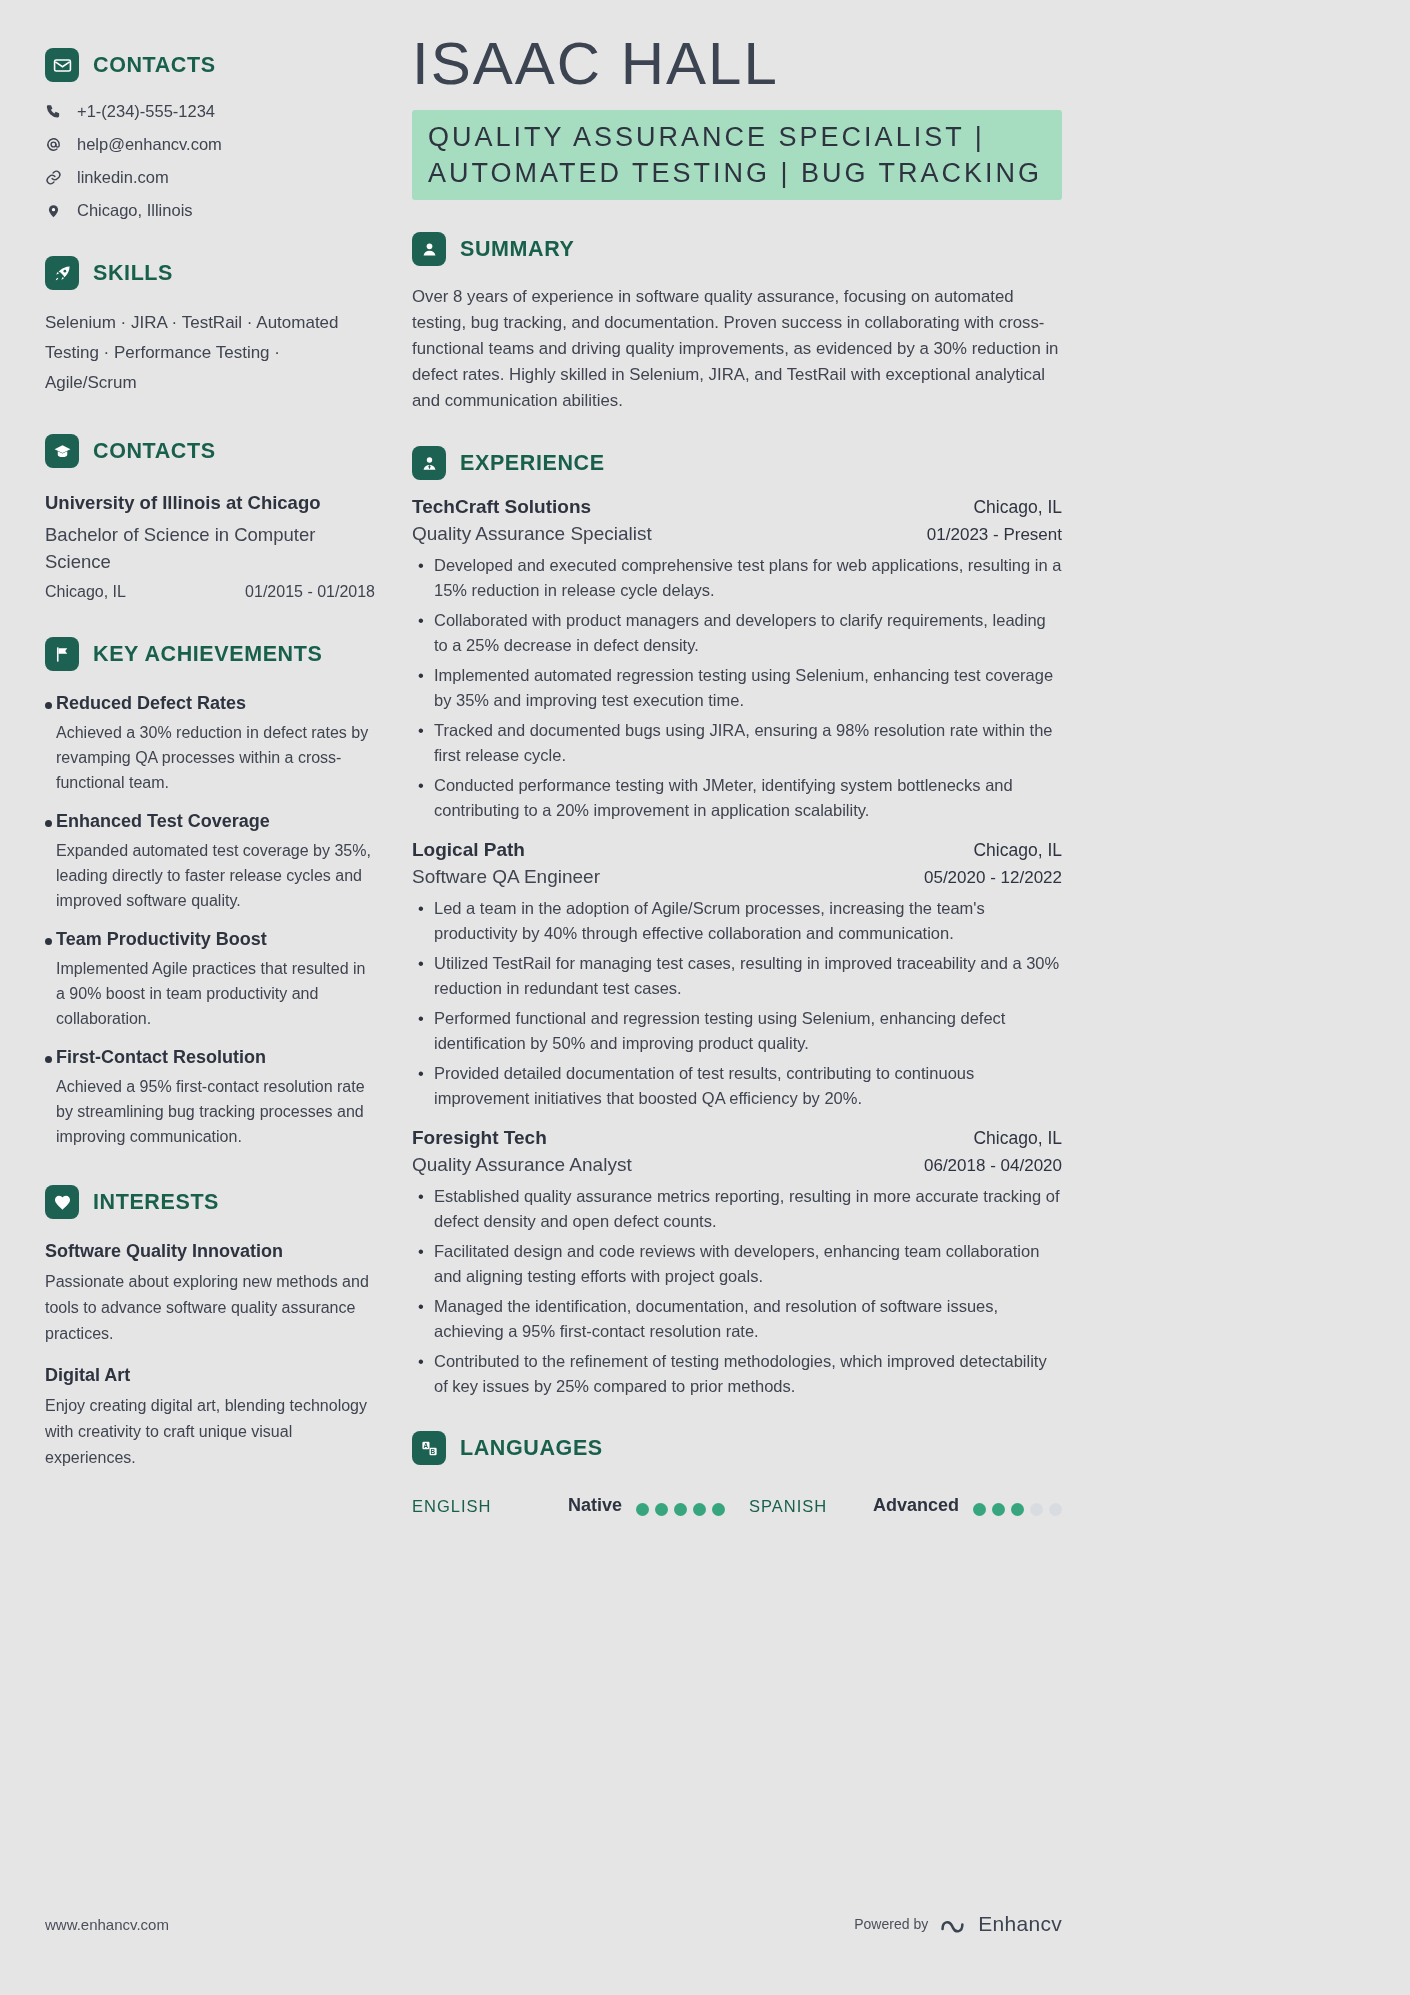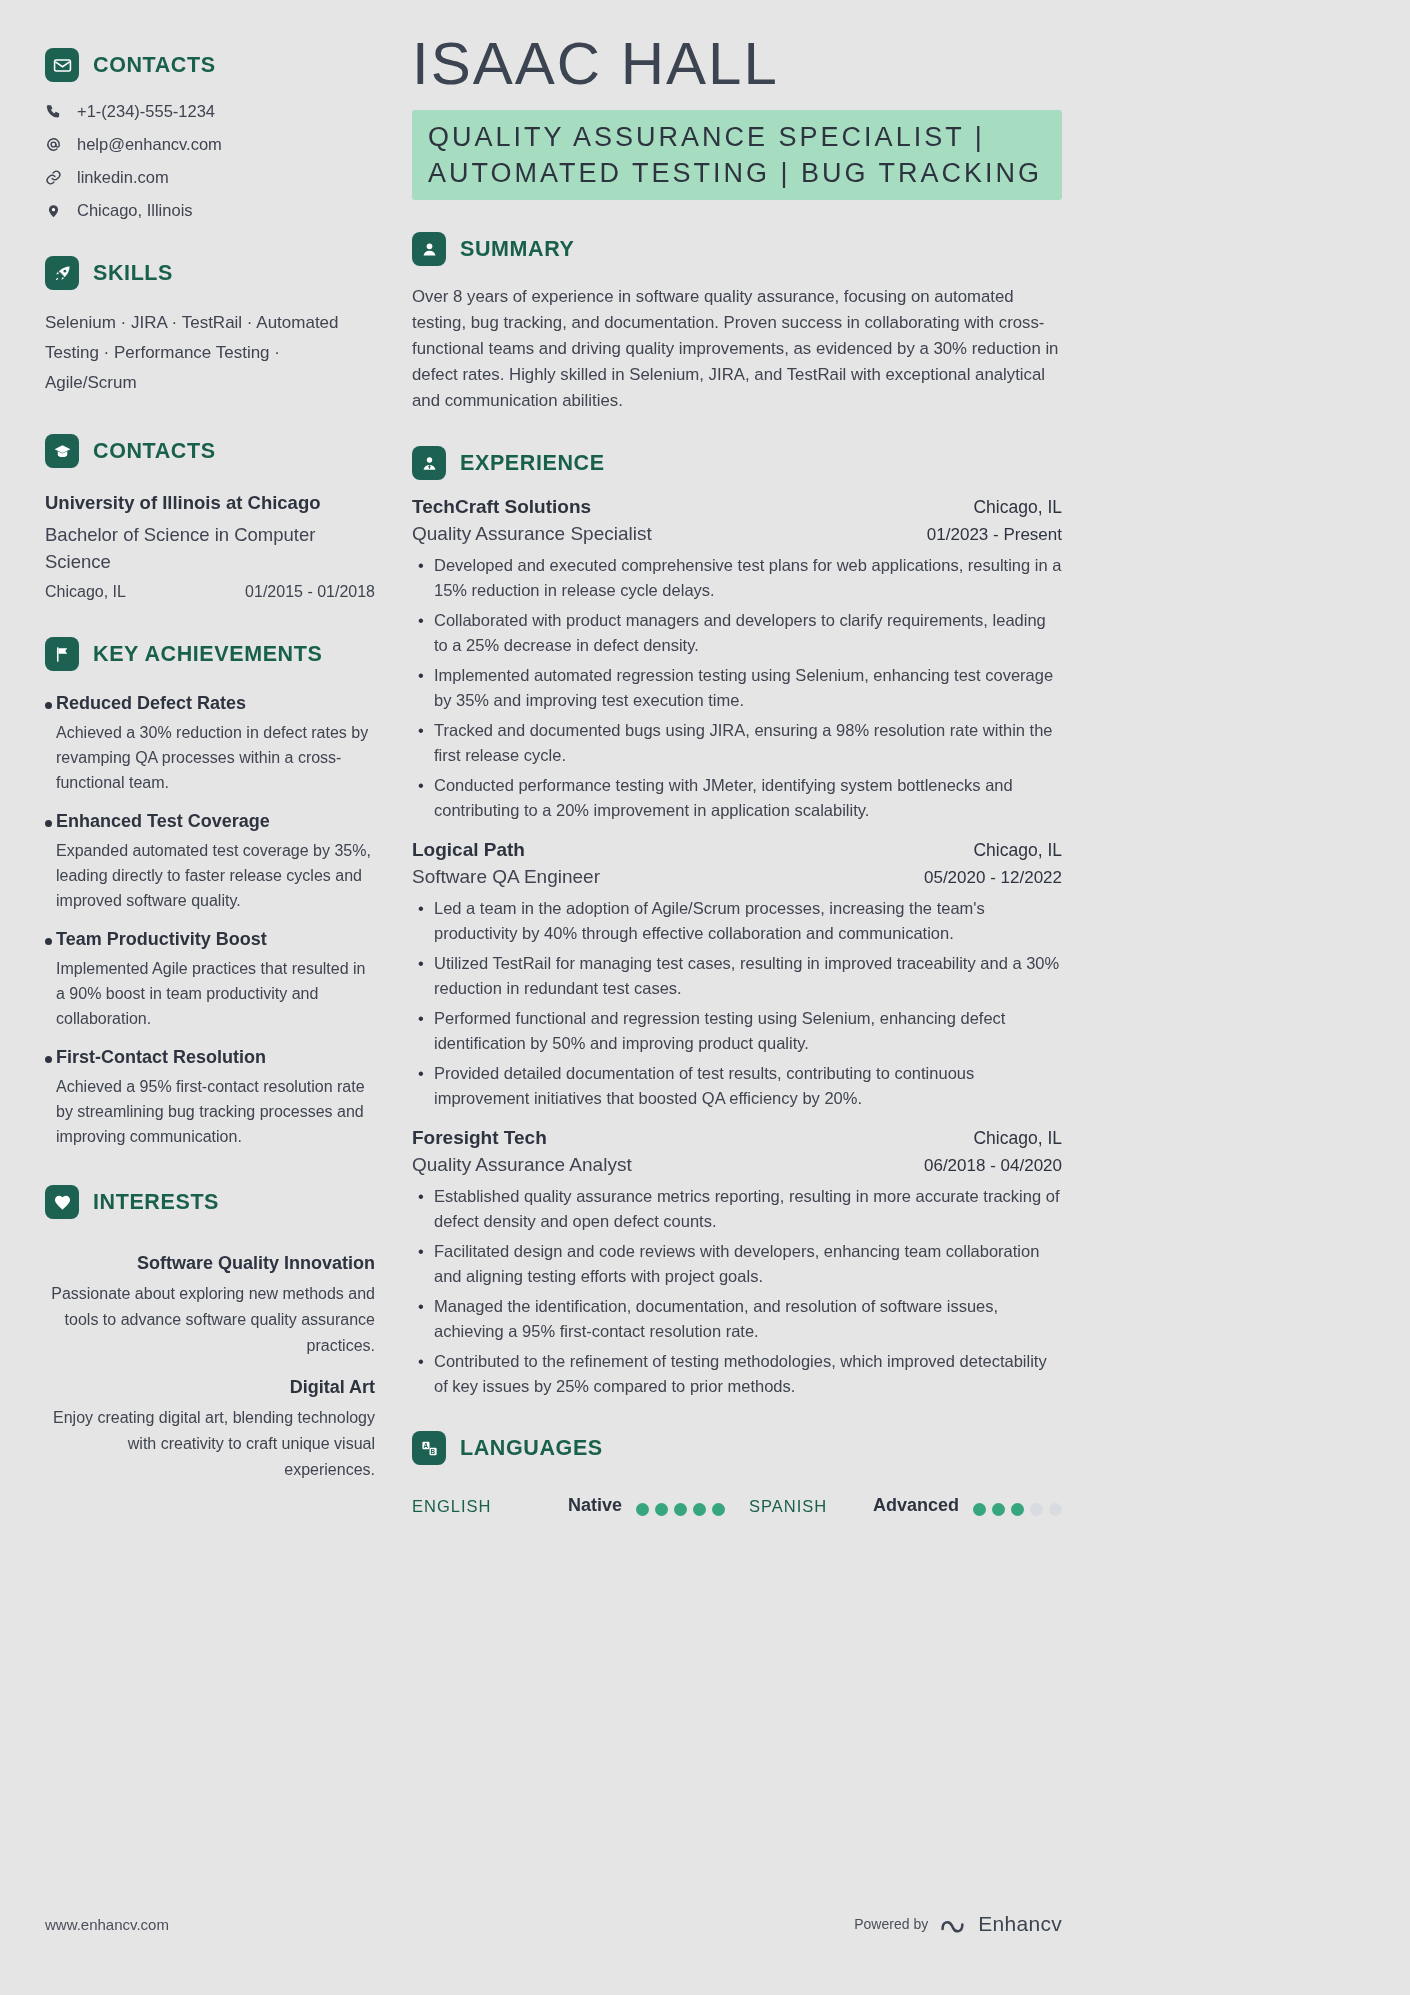--- a/index.html
+++ b/index.html
@@ -34,21 +34,21 @@
   .edu-meta { margin-top:8px; display:flex; justify-content:space-between;
     font-size:16px; color:var(--text-body,#3f4450); }
 
   .ach-list { margin-top:22px; }
   .ach { display:flex; gap:4px; margin-bottom:16px; }
   .ach-dot { width:7px; height:7px; border-radius:50%; background:var(--text-dark,#2e3340);
     margin-top:9px; flex:0 0 auto; }
   .ach-title { font-size:18px; font-weight:bold; color:var(--text-dark,#2e3340); }
   .ach-text  { margin-top:6px; font-size:16px; line-height:25px; color:var(--text-body,#3f4450); }
 
-  .int-list { margin-top:34px;text-align:right; }
+  .int-list { margin-top:22px; }
   .int-title { font-size:18px; font-weight:bold; color:var(--text-dark,#2e3340); }
   .int-text  { margin:7px 0 18px 0; font-size:16px; line-height:26px; color:var(--text-body,#3f4450); }
 
   
   .name { font-size:60px; line-height:68px; font-weight:400; letter-spacing:2px;
     color:#3d4451; }
   .title-badge { margin-top:12px; width:650px; background:var(--highlight-bg,#a6ddc0);
     border-radius:3px; padding:9px 16px; font-size:27px; line-height:36px;
     letter-spacing:3px; color:var(--text-dark,#2e3340); }
 

